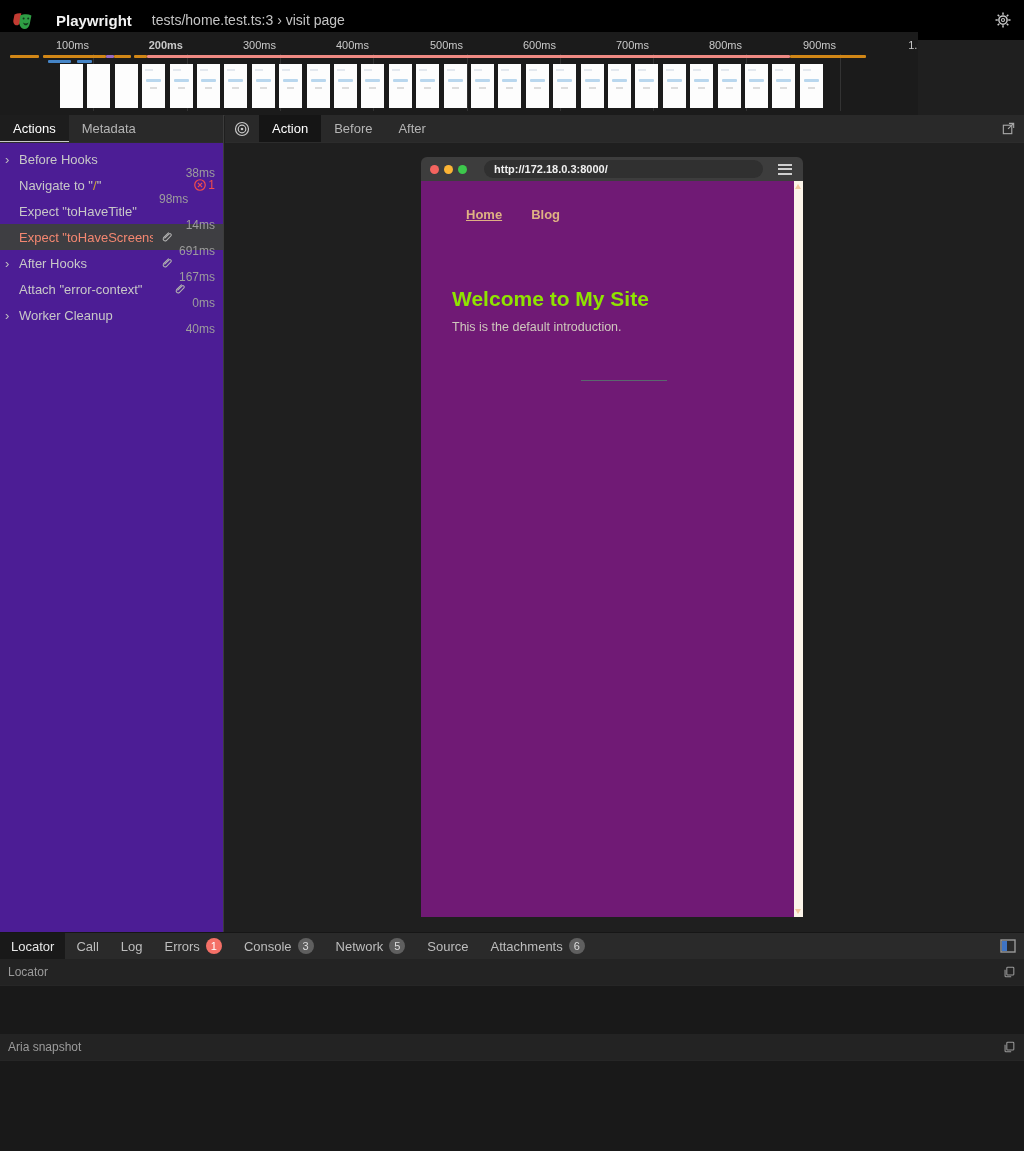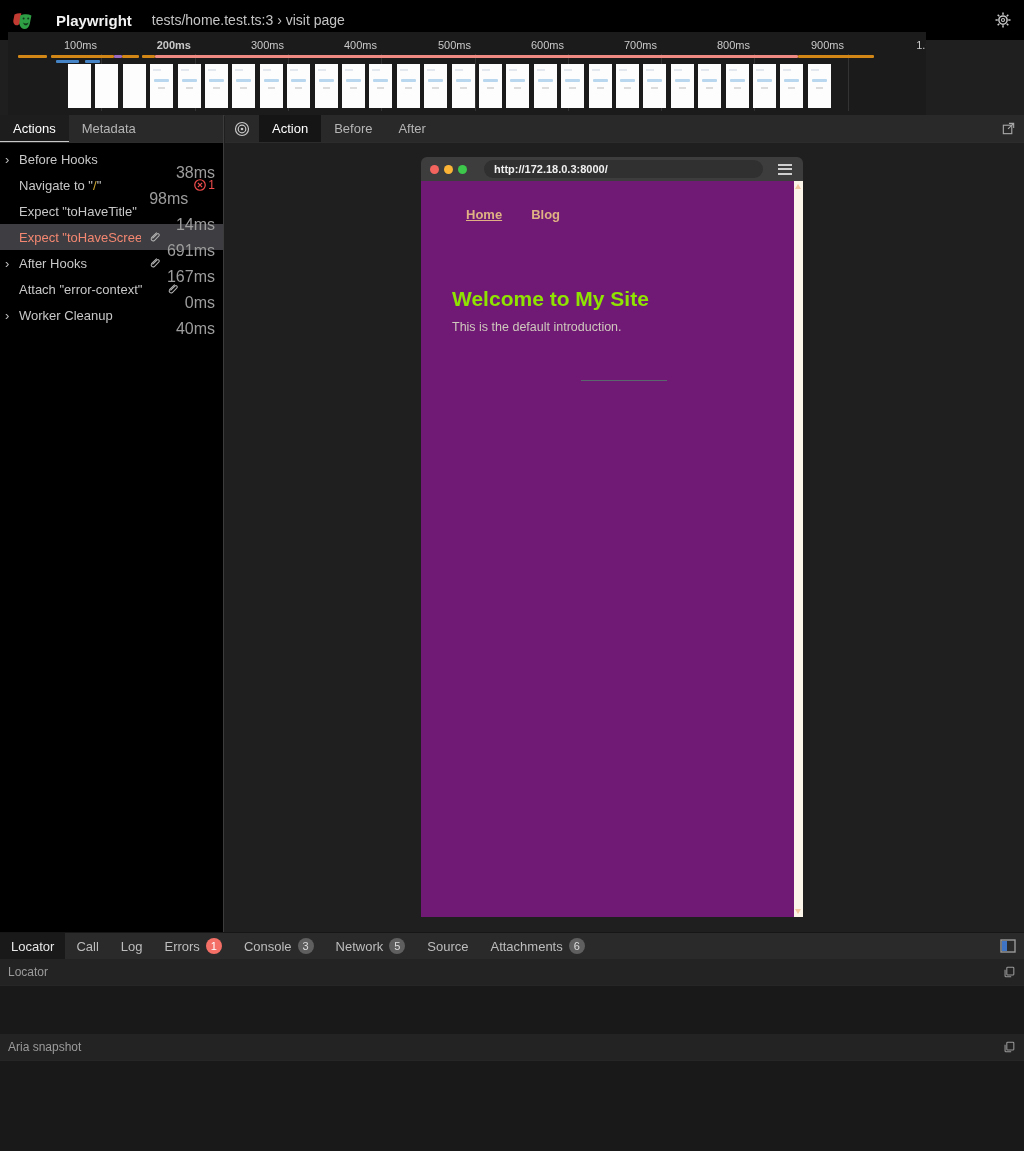--- a/index.html
+++ b/index.html
@@ -10,51 +10,51 @@
     -webkit-font-smoothing:antialiased;
   }
   
   .topbar{position:absolute;top:0;left:0;width:1024px;height:40px;background:#000;
     display:flex;align-items:center;gap:20px;padding:0 12px;box-sizing:border-box;}
   .topbar .title{font-weight:bold;color:#f2f2f2;font-size:15px;}
   .topbar .crumb{color:#c4c4c4;font-size:14px;}
   .topbar .gear{margin-left:auto;cursor:pointer;display:flex;align-items:center;}
 
   
-  .timeline{position:absolute;top:32px;left:8px;width:888px;height:83px;background:#1b1b1b;
+  .timeline{position:absolute;top:32px;left:0;width:888px;height:83px;background:#1b1b1b;
     border-bottom:1px solid #2d2d2d;overflow:hidden;padding-left:30px;}
   .tick-label{position:absolute;top:7px;width:66px;text-align:right;font-size:11px;color:#c9c9c9;}
   .tick-line{position:absolute;top:22px;bottom:4px;width:1px;background:#333;}
   .tl-bar{position:absolute;height:3px;border-radius:1px;}
   .thumb{position:absolute;top:32px;height:44px;width:23px;background:#fdfdfd;}
   .thumb .t-head{position:absolute;top:15px;left:4px;right:4px;height:3px;background:#b9d7ee;border-radius:1px;}
   .thumb .t-sub{position:absolute;top:23px;left:8px;width:7px;height:2px;background:#dcdcdc;}
   .thumb .t-nav{position:absolute;top:5px;left:3px;width:8px;height:2px;background:#e4e9ef;}
 
   
-  .sidebar{position:absolute;top:115px;left:0;width:224px;bottom:219px;background:#000000;
+  .sidebar{position:absolute;top:115px;left:0;width:224px;bottom:219px;background:#4c1d95;
     border-right:1px solid #3c3c3c;box-sizing:border-box;}
   .mainpanel{position:absolute;top:115px;left:225px;width:799px;bottom:219px;background:#1f1f1f;}
 
   .tabstrip{height:28px;background:#292929;display:flex;align-items:stretch;font-size:13px;color:#b5b5b5;
     border-bottom:1px solid #2c2c2c;box-sizing:border-box;}
   .tab{padding:0 13px;display:flex;align-items:center;cursor:pointer;white-space:nowrap;}
   .tab.sel{background:#1d1d1d;color:#ffffff;}
   .sidebar .tab.sel{box-shadow:inset 0 -1px 0 #c8c8c8;}
   .mainpanel .tab.sel{background:#151515;}
   .striptool{display:flex;align-items:center;padding:0 9px;}
   .strip-right{margin-left:auto;display:flex;align-items:center;padding:0 8px;cursor:pointer;}
 
   
   .actlist{font-size:13px;color:#c8c8c8;margin-top:3px;}
   .arow{height:26px;display:flex;align-items:center;padding:0 8px 0 5px;cursor:pointer;}
   .arow .chev{width:12px;color:#c0c0c0;font-size:13px;flex:0 0 12px;}
   .arow .lbl{margin-left:2px;white-space:nowrap;overflow:hidden;}
   .arow .sp{flex:1;}
-  .arow .dur{color:#9d9d9d;font-size:16px;margin-left:6px;margin-top:28px;}
+  .arow .dur{color:#9d9d9d;font-size:12px;margin-left:6px;margin-top:28px;}
   .arow.sel{background:#3e3e42;}
   .arow.sel .lbl{color:#f48771;}
   .slash{color:#d0a832;}
   .errwrap{display:flex;align-items:center;color:#f14c4c;font-size:12px;margin-left:5px;gap:1px;}
   .clip{display:flex;align-items:center;margin-left:6px;}
 
   
   .browser{position:absolute;left:196px;top:42px;width:382px;height:760px;border-radius:6px 6px 0 0;}
   .bheader{height:24px;background:#3d3d3d;border-radius:6px 6px 0 0;display:flex;align-items:center;
     padding:0 9px;box-sizing:border-box;gap:5px;}

